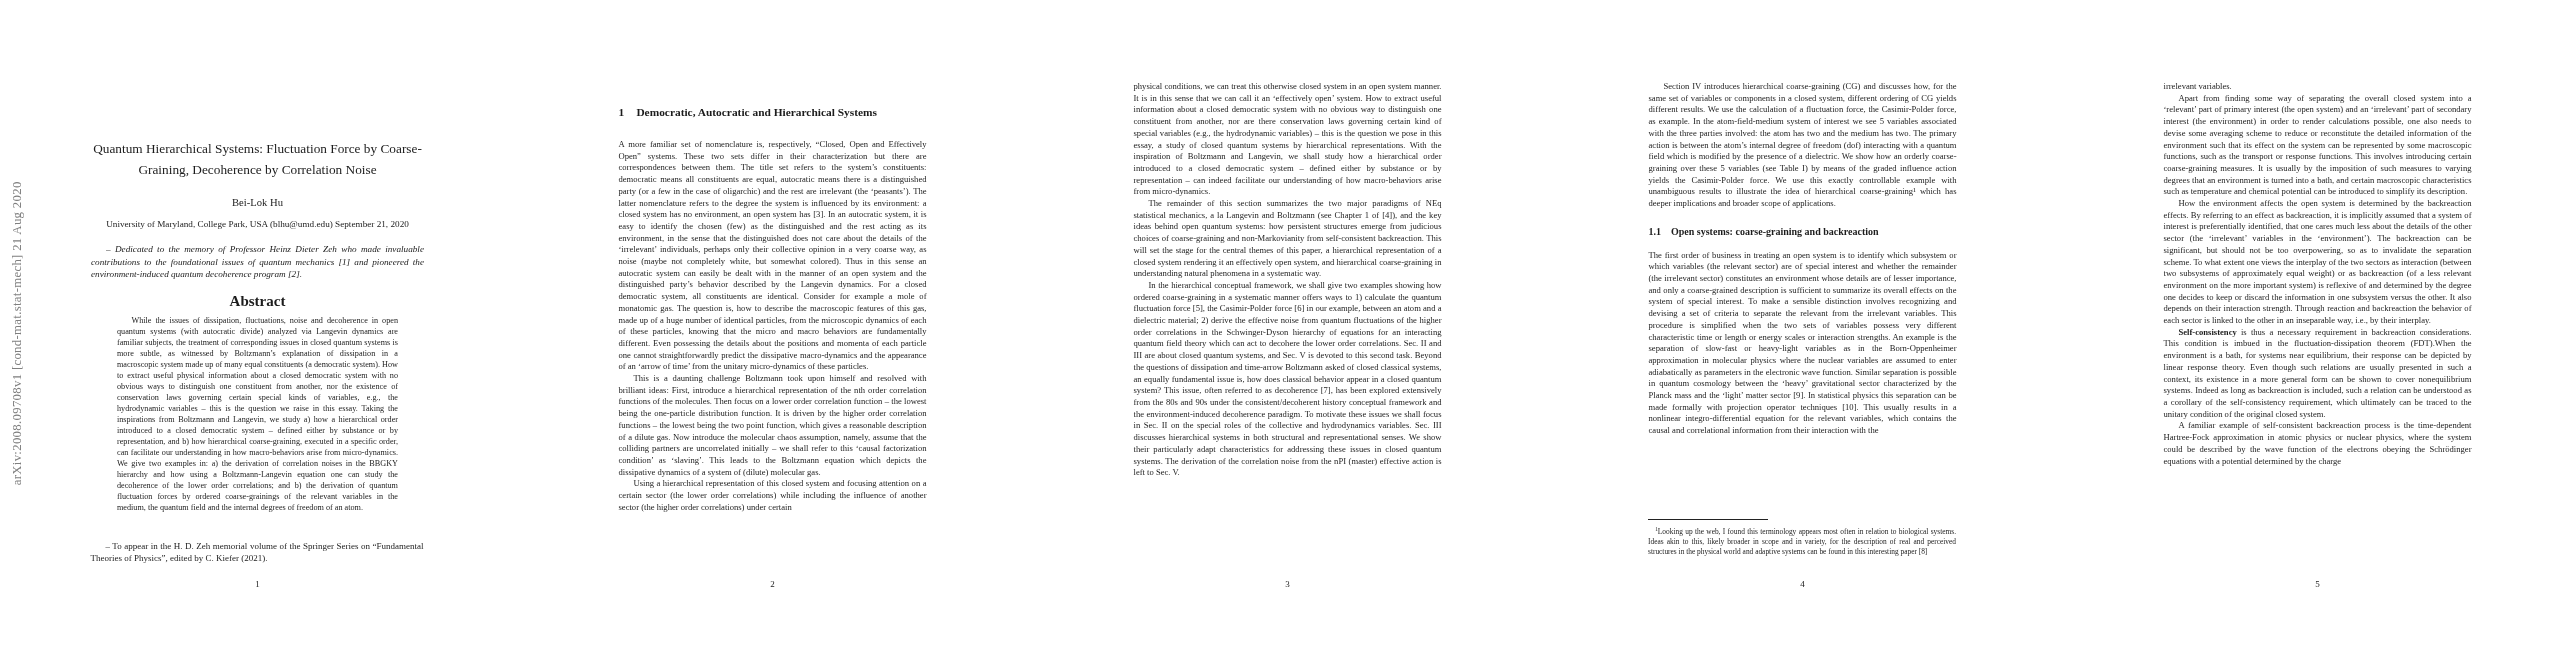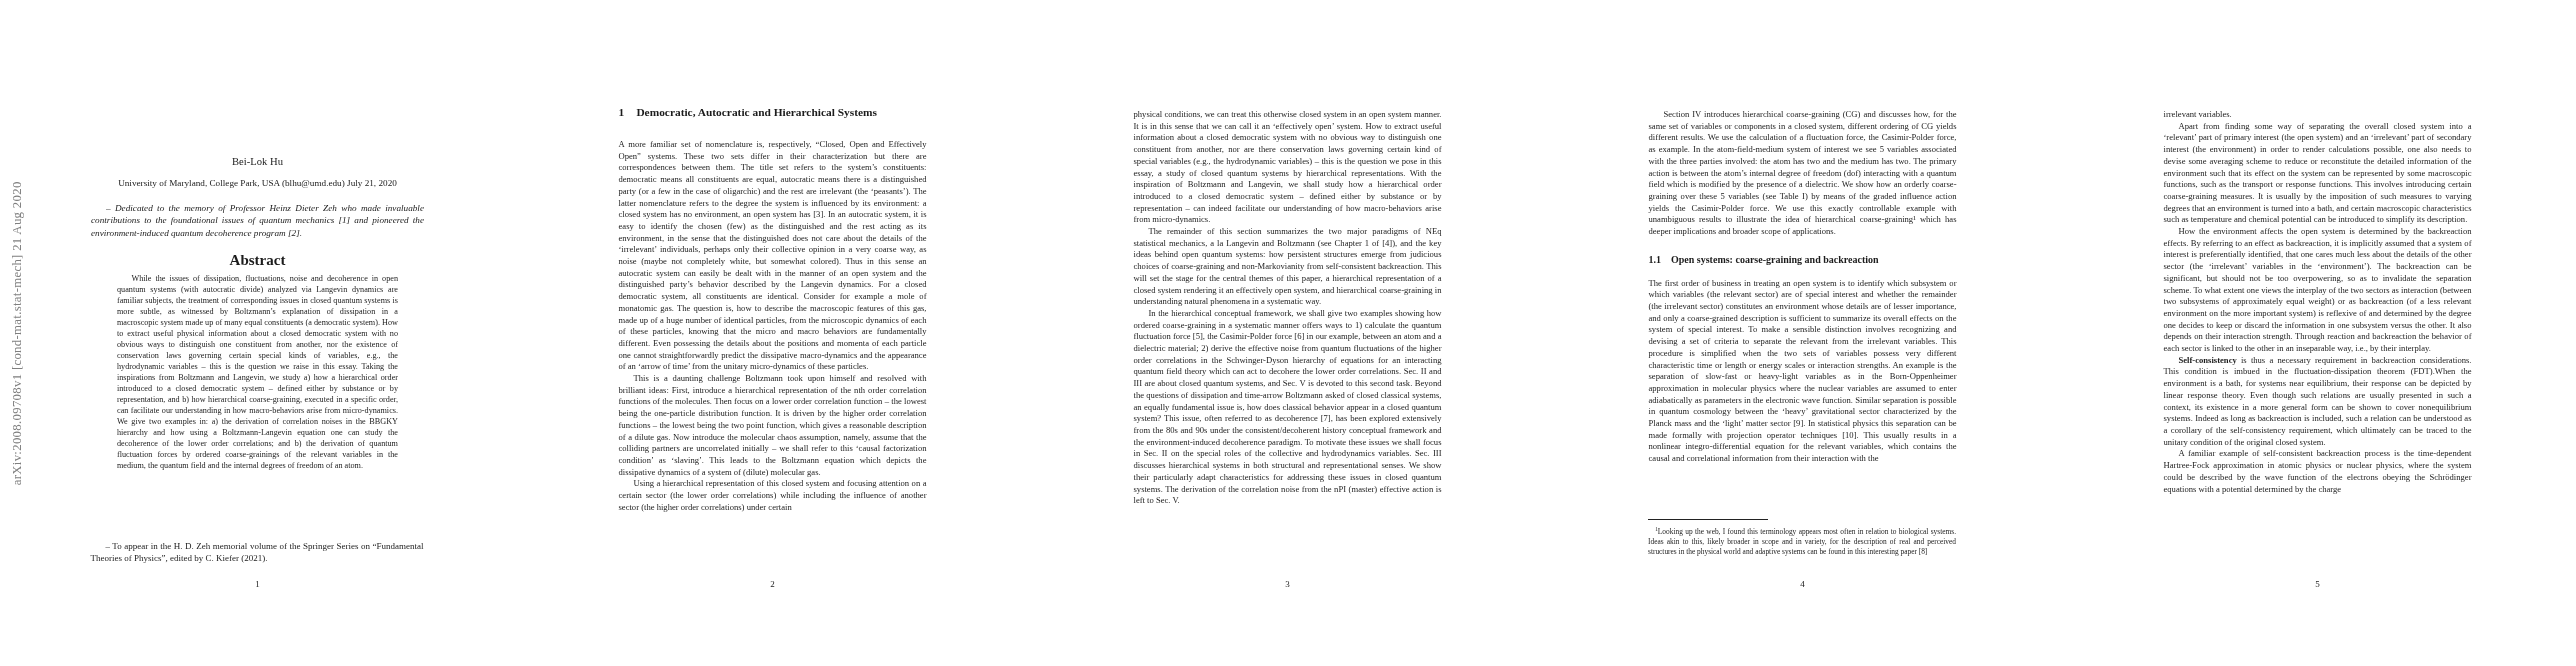--- a/index.html
+++ b/index.html
@@ -26,43 +26,44 @@
   .dedication { margin:14.5px auto 0; width:333px; font-style:italic; font-size:9.2px;
                 line-height:12.2px; text-align:justify; text-indent:15px; }
   .abs-head { margin-top:13.3px; text-align:center; font-weight:bold; font-size:15px; }
   .abstract { margin:4.4px auto 0; width:281px; font-size:8.2px; line-height:11px;
               text-align:justify; text-indent:14.5px; }
   .footer-note { position:absolute; top:540px; left:50%; width:333px; margin-left:-167px;
                  font-size:9px; line-height:12px; text-align:justify; text-indent:15px; }
 
   
   .p2-inner { padding-top:106px; }
-  .p345-inner { padding-top:109px; }
+  .p345-inner { padding-top:81px; }
   .sec-head { font-size:11.4px; font-weight:bold; margin:0 0 21px 0; }
   .sec-head .num { margin-right:12.2px; }
   .subsec-head { font-size:10px; font-weight:bold; margin:16.7px 0 12.2px 0; }
   .subsec-head .num { margin-right:10px; }
   .bold-lead { font-weight:bold; }
 
   
   .footnote { position:absolute; top:519px; left:103px; width:308px; }
   .fn-rule { width:120px; border-top:0.8px solid #222; margin-bottom:3.9px; }
   .fn-text { font-size:7.4px; line-height:10px; text-align:justify; text-indent:7.2px; }
   .fn-text sup { font-size:5.3px; }
 </style>
 </head>
 <body>
 
 <div class="paper">
 
   <div class="page">
     <div class="watermark">arXiv:2008.09708v1  [cond-mat.stat-mech]  21 Aug 2020</div>
     <div class="p1-inner">
+      <div class="title">Quantum Hierarchical Systems: Fluctuation Force by Coarse-Graining, Decoherence by Correlation Noise</div>
       <div class="author">Bei-Lok Hu</div>
-      <div class="affil">University of Maryland, College Park, USA (blhu@umd.edu) July 21, 2020</div>
+      <div class="affil">University of Maryland, College Park, USA (blhu@umd.edu) September 21, 2020</div>
       <div class="dedication">– Dedicated to the memory of Professor Heinz Dieter Zeh who made invaluable contributions to the foundational issues of quantum mechanics [1] and pioneered the environment-induced quantum decoherence program [2].</div>
       <div class="abs-head">Abstract</div>
       <div class="abstract">While the issues of dissipation, fluctuations, noise and decoherence in open quantum systems (with autocratic divide) analyzed via Langevin dynamics are familiar subjects, the treatment of corresponding issues in closed quantum systems is more subtle, as witnessed by Boltzmann’s explanation of dissipation in a macroscopic system made up of many equal constituents (a democratic system). How to extract useful physical information about a closed democratic system with no obvious ways to distinguish one constituent from another, nor the existence of conservation laws governing certain special kinds of variables, e.g., the hydrodynamic variables – this is the question we raise in this essay. Taking the inspirations from Boltzmann and Langevin, we study a) how a hierarchical order introduced to a closed democratic system – defined either by substance or by representation, and b) how hierarchical coarse-graining, executed in a specific order, can facilitate our understanding in how macro-behaviors arise from micro-dynamics. We give two examples in: a) the derivation of correlation noises in the BBGKY hierarchy and how using a Boltzmann-Langevin equation one can study the decoherence of the lower order correlations; and b) the derivation of quantum fluctuation forces by ordered coarse-grainings of the relevant variables in the medium, the quantum field and the internal degrees of freedom of an atom.</div>
     </div>
     <div class="footer-note">– To appear in the H. D. Zeh memorial volume of the Springer Series on “Fundamental Theories of Physics”, edited by C. Kiefer (2021).</div>
     <div class="pagenum">1</div>
   </div>
 
   <div class="page">
     <div class="textblock p2-inner">

